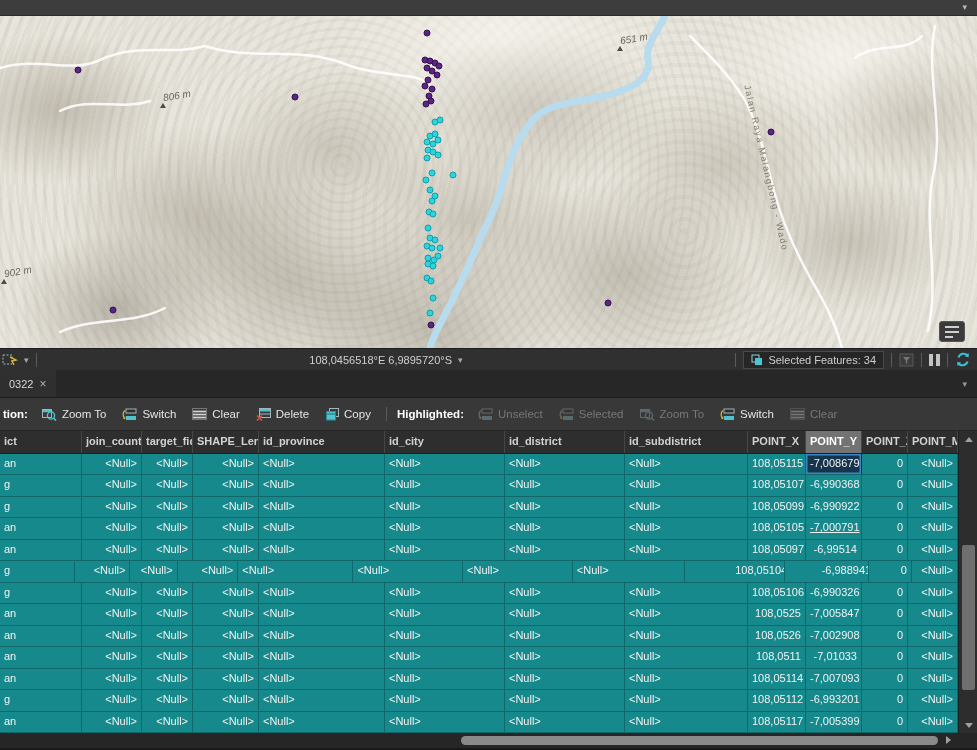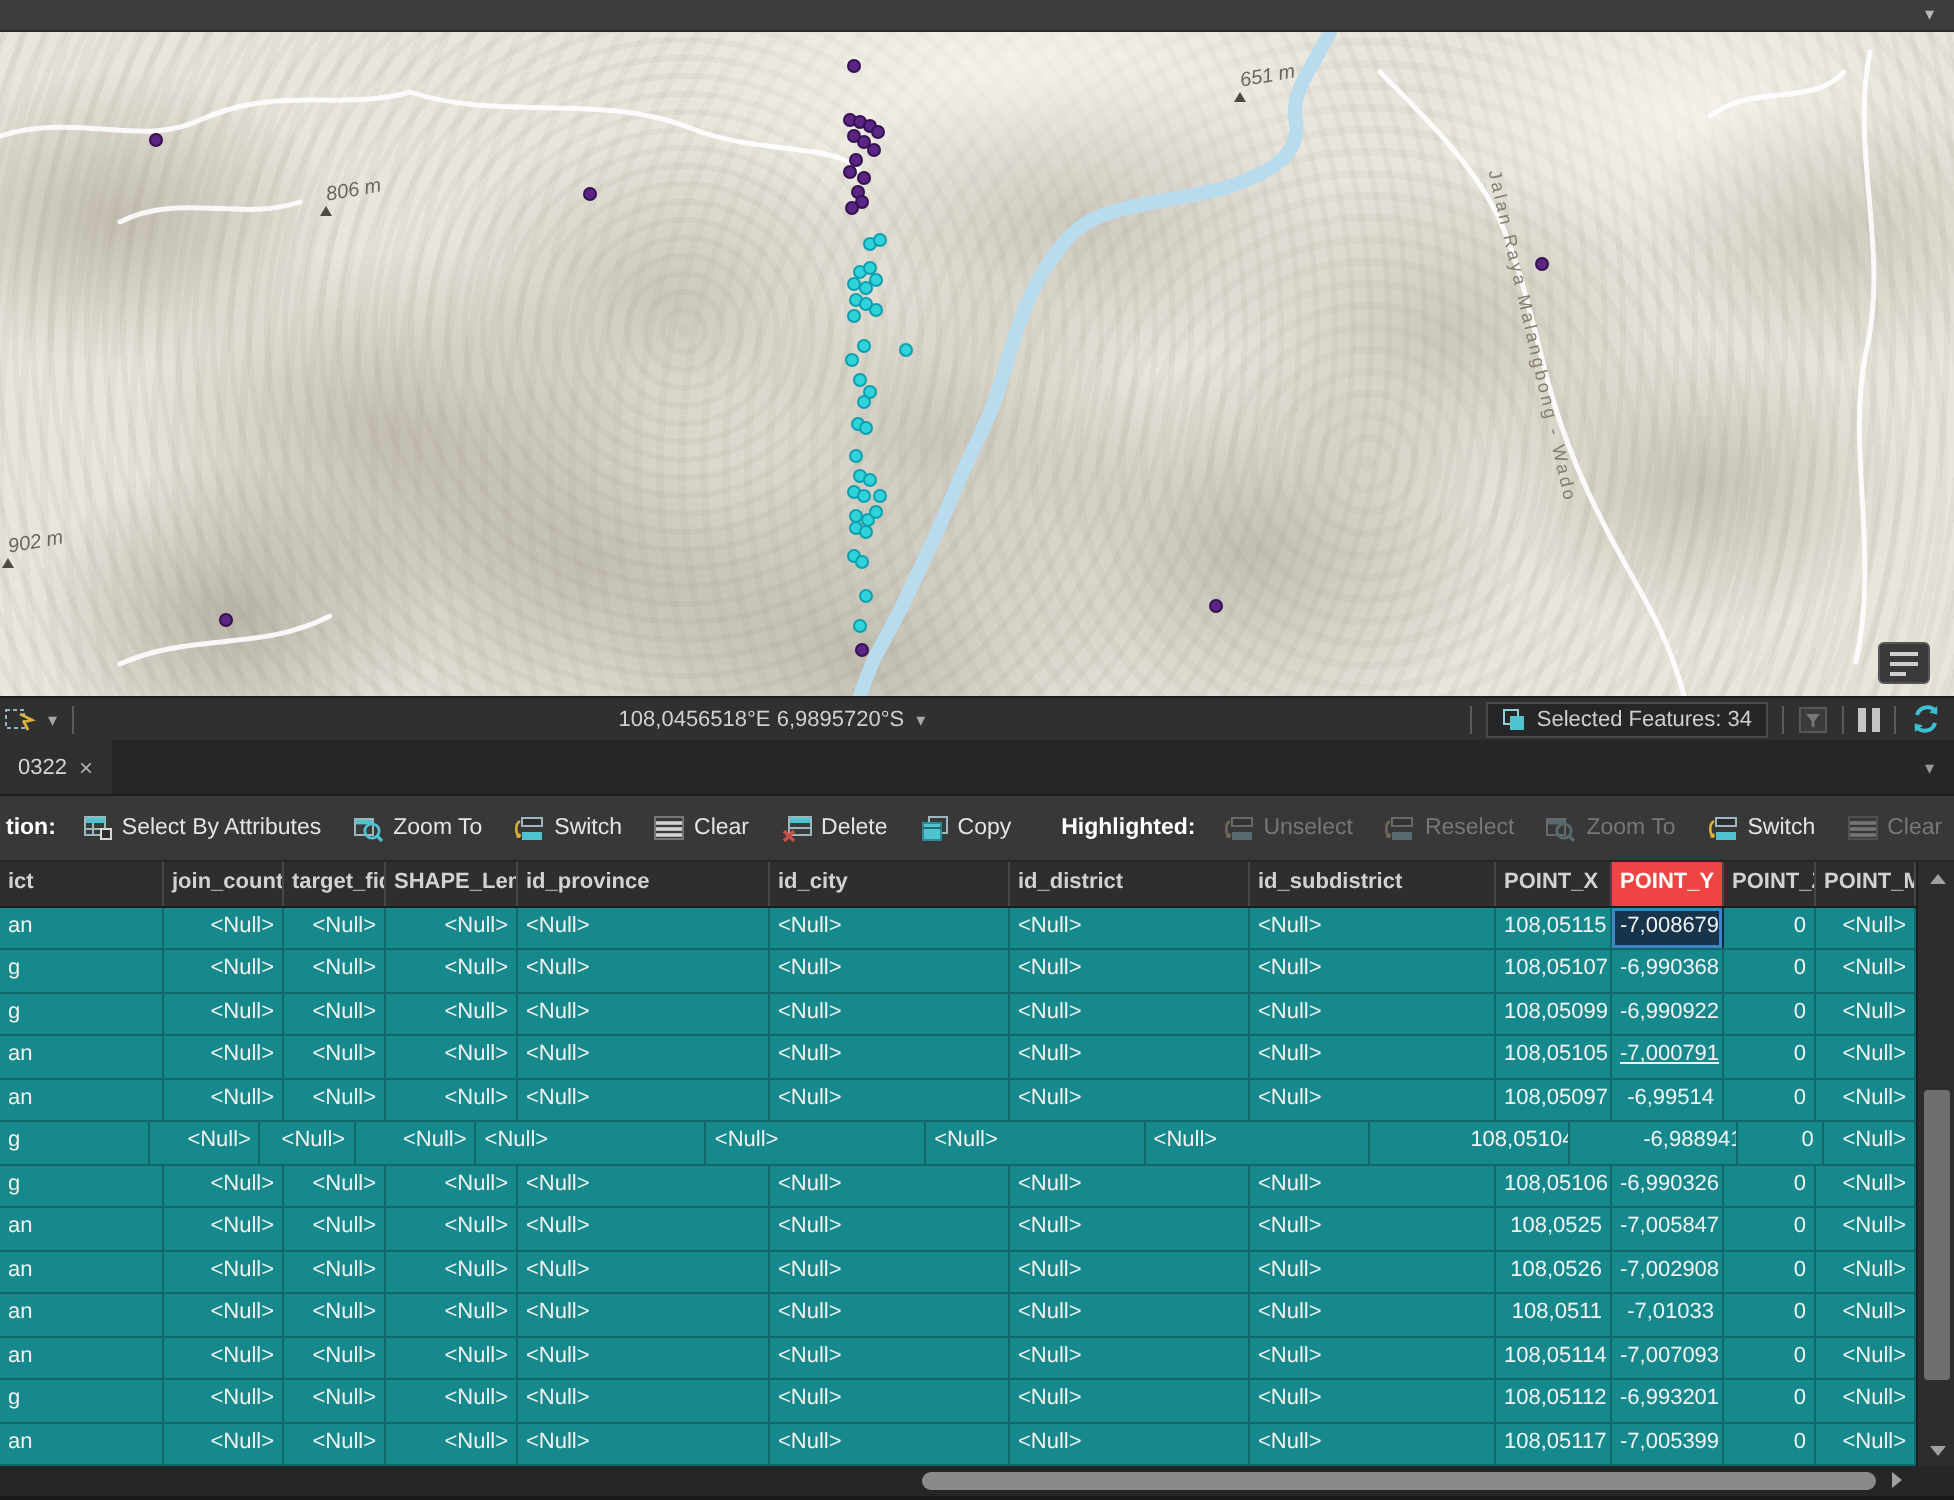--- a/index.html
+++ b/index.html
@@ -67,21 +67,21 @@
   .tb-btn { display:inline-flex; align-items:center; gap:5px; padding:0 8px; height:26px; white-space:nowrap; cursor:default; }
   .tb-btn.disabled { color:#777; }
   .tb-btn.disabled svg { opacity:.4; filter:grayscale(.6); }
   #toolbar .groups { display:flex; align-items:center; }
 
   
   #table-area { left:0; top:431px; width:977px; height:302px; background:#2a2a2a; display:flex; }
   #table-cols { width:958px; display:flex; flex-direction:column; }
   #table-header { display:flex; height:23px; background:#2e2e2e; border-bottom:1px solid #1e1e1e; }
   .th { font-size:11px; font-weight:bold; color:#d2d2d2; padding:4px 4px 0 4px; border-right:1px solid #474747; overflow:hidden; white-space:nowrap; }
-  .th-hl { background:#ef4444; color:#fff; }
+  .th-hl { background:#737373; color:#fff; }
   #table-body { flex:1; display:flex; flex-direction:column; }
   .tr { flex:1; display:flex; background:#16898c; border-bottom:1px solid rgba(0,0,0,.25); }
   .td { font-size:11px; color:#f2f2f2; padding:3px 4px 0 4px; border-right:1px solid rgba(0,30,30,.30); overflow:hidden; white-space:nowrap; }
   .td-sel { background:#16344c; box-shadow:inset 0 0 0 1.5px #3c86c8; }
 
   
   #vscroll { width:19px; background:#2d2d2d; position:relative; border-left:1px solid #1f1f1f; }
   .sb-arrow { position:absolute; left:0; width:19px; height:16px; display:flex; align-items:center; justify-content:center; }
   .tri-up { width:0; height:0; border-left:4px solid transparent; border-right:4px solid transparent; border-bottom:5px solid #a0a0a0; }
   .tri-down { width:0; height:0; border-left:4px solid transparent; border-right:4px solid transparent; border-top:5px solid #a0a0a0; }
@@ -234,30 +234,20 @@
       <span>0322</span>
       <span class="close">×</span>
     </div>
     <span class="chev">▾</span>
   </div>
 
   <div id="toolbar" class="abs">
     <span class="tb-label">tion:</span>
     <div class="groups" id="sel-buttons">
         <div class="tb-btn">
-          <svg width="14" height="12" viewBox="0 0 14 12">
-            <rect x="0.5" y="0.5" width="10" height="9" fill="#3a3a3a" stroke="#9fb6bd"></rect>
-            <rect x="1" y="1" width="9.5" height="2.5" fill="#4fc3d0"></rect>
-            <line x1="4.5" y1="3.5" x2="4.5" y2="9.5" stroke="#9fb6bd"></line>
-            <line x1="1" y1="6.5" x2="10" y2="6.5" stroke="#9fb6bd"></line>
-            <rect x="8.5" y="6.5" width="5" height="5" fill="#2d2d2d" stroke="#d8d8d8"></rect>
-          </svg>
-          <span>Select By Attributes</span>
-        </div>
-        <div class="tb-btn">
           <svg width="15" height="13" viewBox="0 0 15 13">
             <rect x="0.5" y="1.5" width="9" height="8" fill="#3a3a3a" stroke="#9fb6bd"></rect>
             <rect x="1" y="2" width="8" height="2.2" fill="#4fc3d0"></rect>
             <circle cx="9" cy="7.5" r="3.6" fill="none" stroke="#4fc3d0" stroke-width="1.4"></circle>
             <line x1="11.6" y1="10.1" x2="14" y2="12.5" stroke="#4fc3d0" stroke-width="1.6"></line>
           </svg>
           <span>Zoom To</span>
         </div>
         <div class="tb-btn">
           <svg width="15" height="13" viewBox="0 0 15 13">
@@ -307,21 +297,21 @@
           </svg>
           <span>Unselect</span>
         </div>
         <div class="tb-btn disabled">
           <svg width="15" height="13" viewBox="0 0 15 13">
             <rect x="4" y="1" width="10" height="4" fill="#2d2d2d" stroke="#9fb6bd"></rect>
             <rect x="4" y="8" width="10" height="4" fill="#4fc3d0"></rect>
             <path d="M 3,2.5 C 0.5,4 0.5,9 3,10.5" fill="none" stroke="#d8b23c" stroke-width="1.3"></path>
             <path d="M 3,10.5 L 1.2,10.2 M 3,10.5 L 2.6,8.7" stroke="#d8b23c" stroke-width="1.1"></path>
           </svg>
-          <span>Reselect</span>
+          <span>Selected</span>
         </div>
         <div class="tb-btn disabled">
           <svg width="15" height="13" viewBox="0 0 15 13">
             <rect x="0.5" y="1.5" width="9" height="8" fill="#3a3a3a" stroke="#9fb6bd"></rect>
             <rect x="1" y="2" width="8" height="2.2" fill="#4fc3d0"></rect>
             <circle cx="9" cy="7.5" r="3.6" fill="none" stroke="#4fc3d0" stroke-width="1.4"></circle>
             <line x1="11.6" y1="10.1" x2="14" y2="12.5" stroke="#4fc3d0" stroke-width="1.6"></line>
           </svg>
           <span>Zoom To</span>
         </div>

